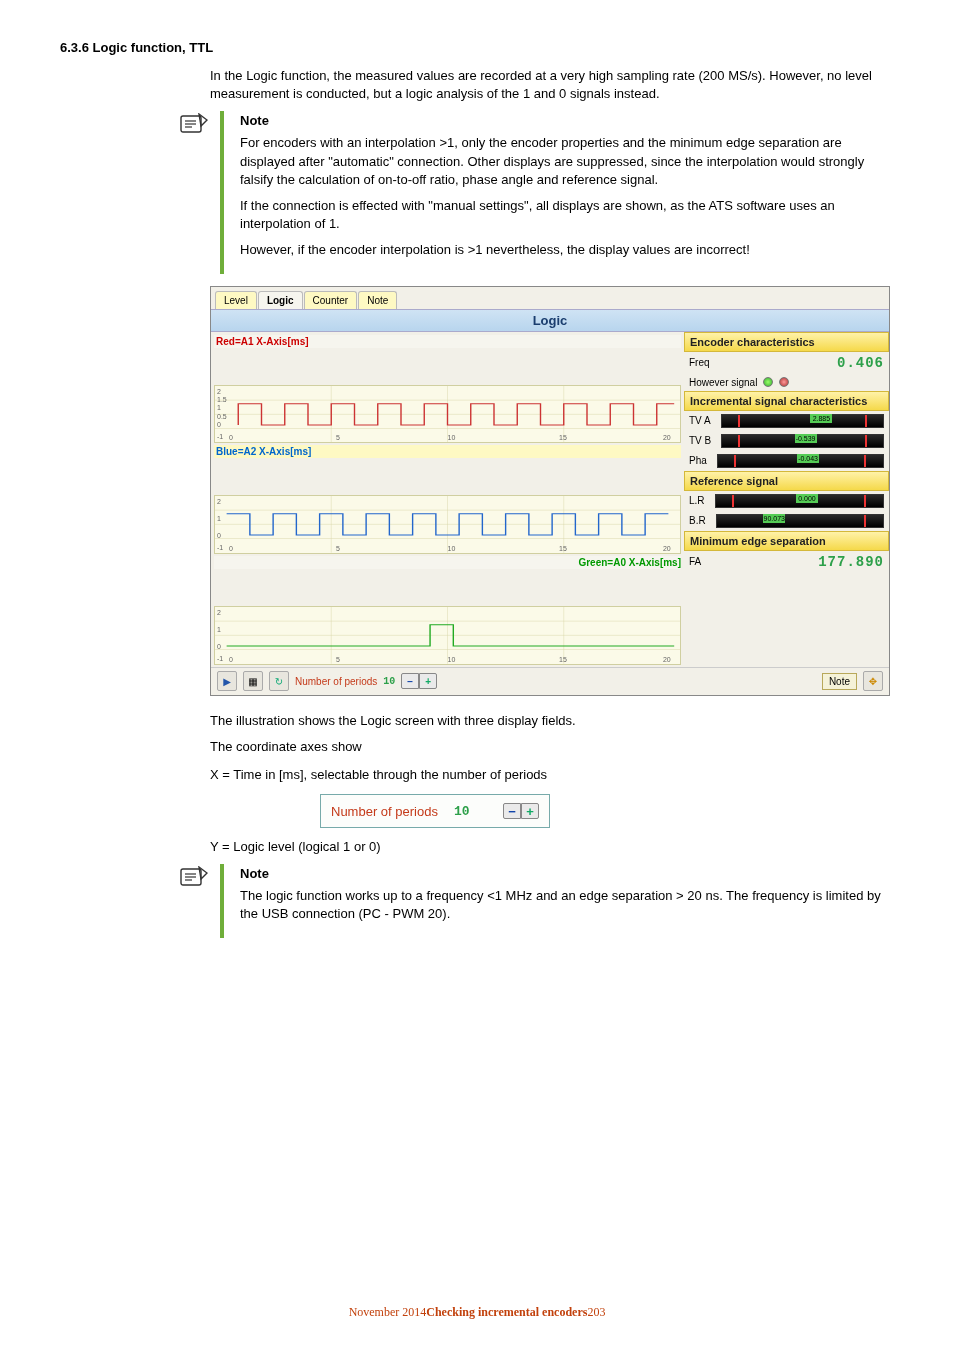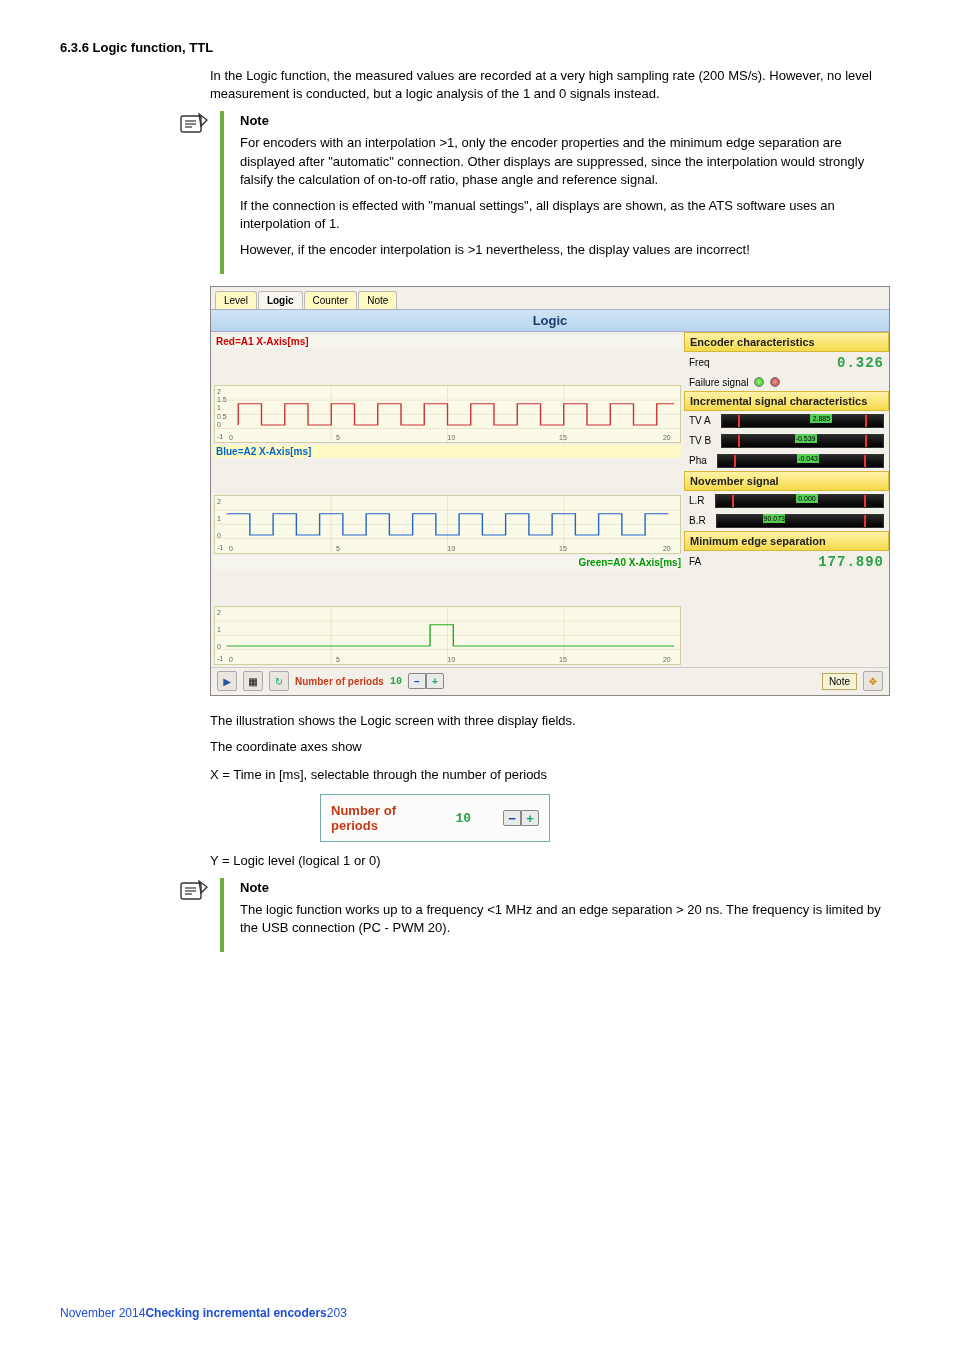--- a/index.html
+++ b/index.html
@@ -184,21 +184,21 @@
   .icon-btn {
     width:20px; height:20px;
     background:#e8e6de;
     border:1px solid #aaa;
     border-radius:2px;
     display:flex;
     align-items:center;
     justify-content:center;
     font-size:10px;
   }
-  .periods-label { color:#c43a1a; font-weight:bold; }
+  .periods-label { color:#c43a1a; font-weight:normal; }
   .periods-val { font-family:"Courier New",monospace; color:#2da04a; font-weight:bold; }
   .minus-plus { display:flex; }
   .minus-plus .btn {
     width:18px; height:16px;
     border:1px solid #888;
     background:#eaeaea;
     display:flex; align-items:center; justify-content:center;
     font-weight:bold;
   }
   .minus-plus .btn.minus { color:#14a; border-radius:2px 0 0 2px;}
@@ -218,23 +218,24 @@
     align-items:center;
     gap:16px;
     background:#fcfdfb;
   }
   .footer {
     position:absolute;
     bottom: 30px;
     left: 60px;
     right: 60px;
     display:flex;
-    justify-content:flex-start;
+    justify-content:center;
     font-size:12px;
-    color:#1d4ed8;
+    color:#c2410c;
+    font-family:Liberation Serif, serif;
   }
   .footer .center { font-weight:bold; }
   svg.wave { position:absolute; inset:0; width:100%; height:100%; }
   .ytick { position:absolute; font-size:7px; color:#666; left:2px; }
   .xtick { position:absolute; font-size:7px; color:#666; bottom:1px; }
 </style>
 </head>
 <body>
 
 <div class="heading">6.3.6 Logic function, TTL</div>
@@ -351,24 +352,24 @@
               <span class="xtick" style="left:74%">15</span>
               <span class="xtick" style="right:2%">20</span>
           </div>
         </div>
       </div>
       <div class="right-col">
         <div class="panel-header">Encoder characteristics</div>
         <div class="panel-row">
           <span>Freq</span>
           <span style="flex:1"></span>
-          <span class="lcd">0.326</span>
-        </div>
-        <div class="panel-row">
-          <span>Failure signal</span>
+          <span class="lcd">0.406</span>
+        </div>
+        <div class="panel-row">
+          <span>However signal</span>
           <span class="dot green"></span>
           <span class="dot red"></span>
         </div>
         <div class="panel-header">Incremental signal characteristics</div>
         <div class="panel-row">
             <span>TV A</span>
             <div class="bar-gauge">
               <div class="bar-mark" style="left:55%">2.885</div>
               <div class="bar-tick" style="left:10%"></div>
               <div class="bar-tick" style="right:10%"></div>
@@ -383,21 +384,21 @@
             </div>
           </div>
         <div class="panel-row">
             <span>Pha</span>
             <div class="bar-gauge">
               <div class="bar-mark" style="left:48%">-0.043</div>
               <div class="bar-tick" style="left:10%"></div>
               <div class="bar-tick" style="right:10%"></div>
             </div>
           </div>
-        <div class="panel-header">November signal</div>
+        <div class="panel-header">Reference signal</div>
         <div class="panel-row">
             <span>L.R</span>
             <div class="bar-gauge">
               <div class="bar-mark" style="left:48%">0.000</div>
               <div class="bar-tick" style="left:10%"></div>
               <div class="bar-tick" style="right:10%"></div>
             </div>
           </div>
         <div class="panel-row">
             <span>B.R</span>

